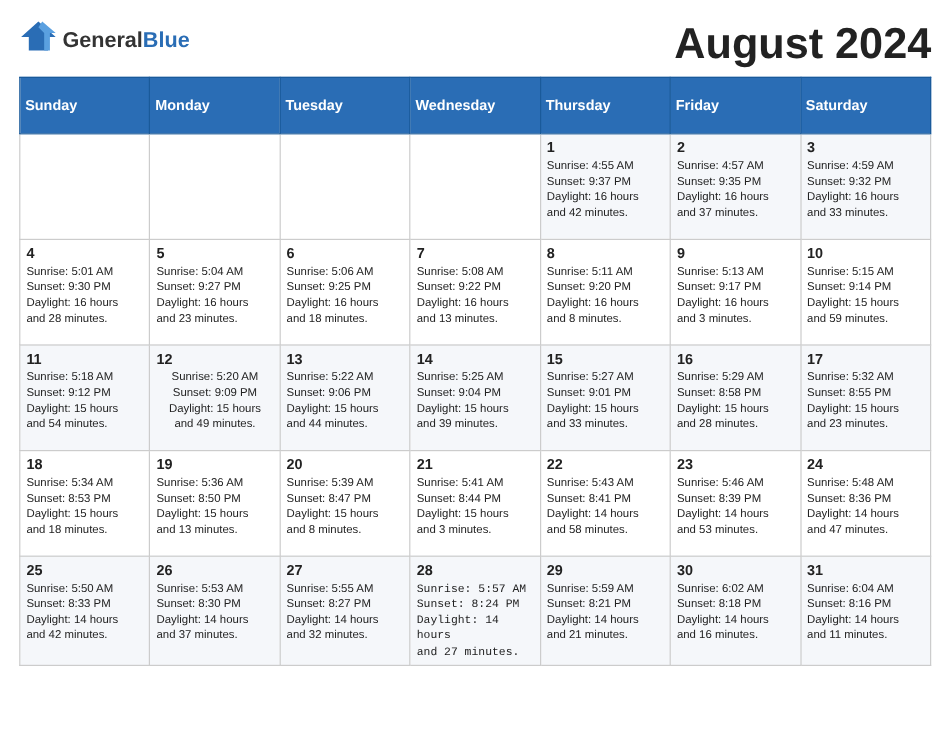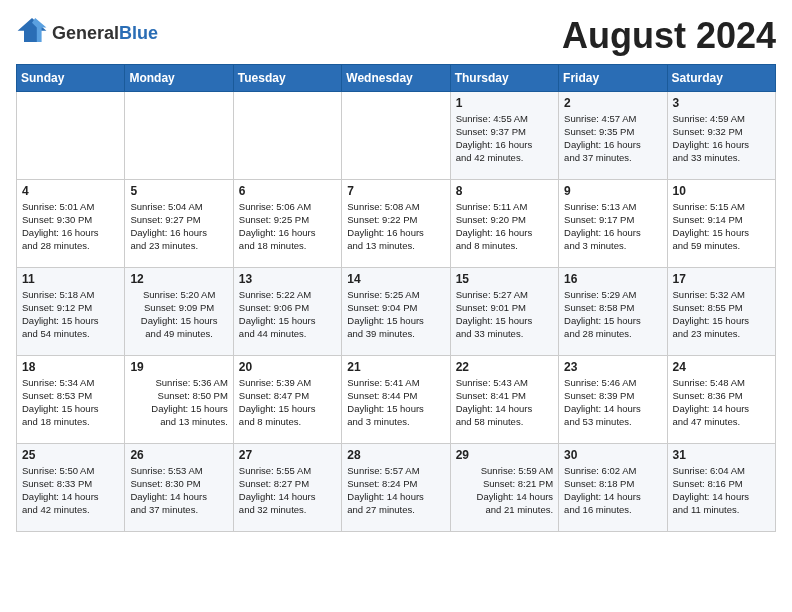--- a/index.html
+++ b/index.html
@@ -48,21 +48,21 @@
     table {
       width: 100%;
       border-collapse: collapse;
       table-layout: fixed;
     }
     thead tr th {
       background-color: #2a6db5;
       color: #fff;
       font-size: 12px;
       font-weight: bold;
-      padding: 6px 4px;
+      padding: 16px 4px;
       text-align: left;
       border: 1px solid #1a5a9a;
     }
     tbody tr td {
       border: 1px solid #ccc;
       vertical-align: top;
       padding: 4px 5px;
       font-size: 10px;
       color: #222;
       height: 88px;
@@ -252,21 +252,21 @@
       <tr>
         <td>
           <div class="day-number">18</div>
           <div class="day-info" style="white-space: pre-line;">Sunrise: 5:34 AM
 Sunset: 8:53 PM
 Daylight: 15 hours
 and 18 minutes.</div>
         </td>
         <td>
           <div class="day-number">19</div>
-          <div class="day-info" style="white-space: pre-line; text-align: right;">Sunrise: 5:36 AM
+          <div class="day-info" style="white-space: pre-line;">Sunrise: 5:36 AM
 Sunset: 8:50 PM
 Daylight: 15 hours
 and 13 minutes.</div>
         </td>
         <td>
           <div class="day-number">20</div>
           <div class="day-info" style="white-space: pre-line;">Sunrise: 5:39 AM
 Sunset: 8:47 PM
 Daylight: 15 hours
 and 8 minutes.</div>
@@ -317,28 +317,28 @@
         </td>
         <td>
           <div class="day-number">27</div>
           <div class="day-info" style="white-space: pre-line;">Sunrise: 5:55 AM
 Sunset: 8:27 PM
 Daylight: 14 hours
 and 32 minutes.</div>
         </td>
         <td>
           <div class="day-number">28</div>
-          <div class="day-info" style="white-space: pre-line;">Sunrise: 5:57 AM
+          <div class="day-info" style="white-space: pre-line; font-family: Liberation Mono, monospace;">Sunrise: 5:57 AM
 Sunset: 8:24 PM
 Daylight: 14 hours
 and 27 minutes.</div>
         </td>
         <td>
           <div class="day-number">29</div>
-          <div class="day-info" style="white-space: pre-line; text-align: right;">Sunrise: 5:59 AM
+          <div class="day-info" style="white-space: pre-line;">Sunrise: 5:59 AM
 Sunset: 8:21 PM
 Daylight: 14 hours
 and 21 minutes.</div>
         </td>
         <td>
           <div class="day-number">30</div>
           <div class="day-info" style="white-space: pre-line;">Sunrise: 6:02 AM
 Sunset: 8:18 PM
 Daylight: 14 hours
 and 16 minutes.</div>

